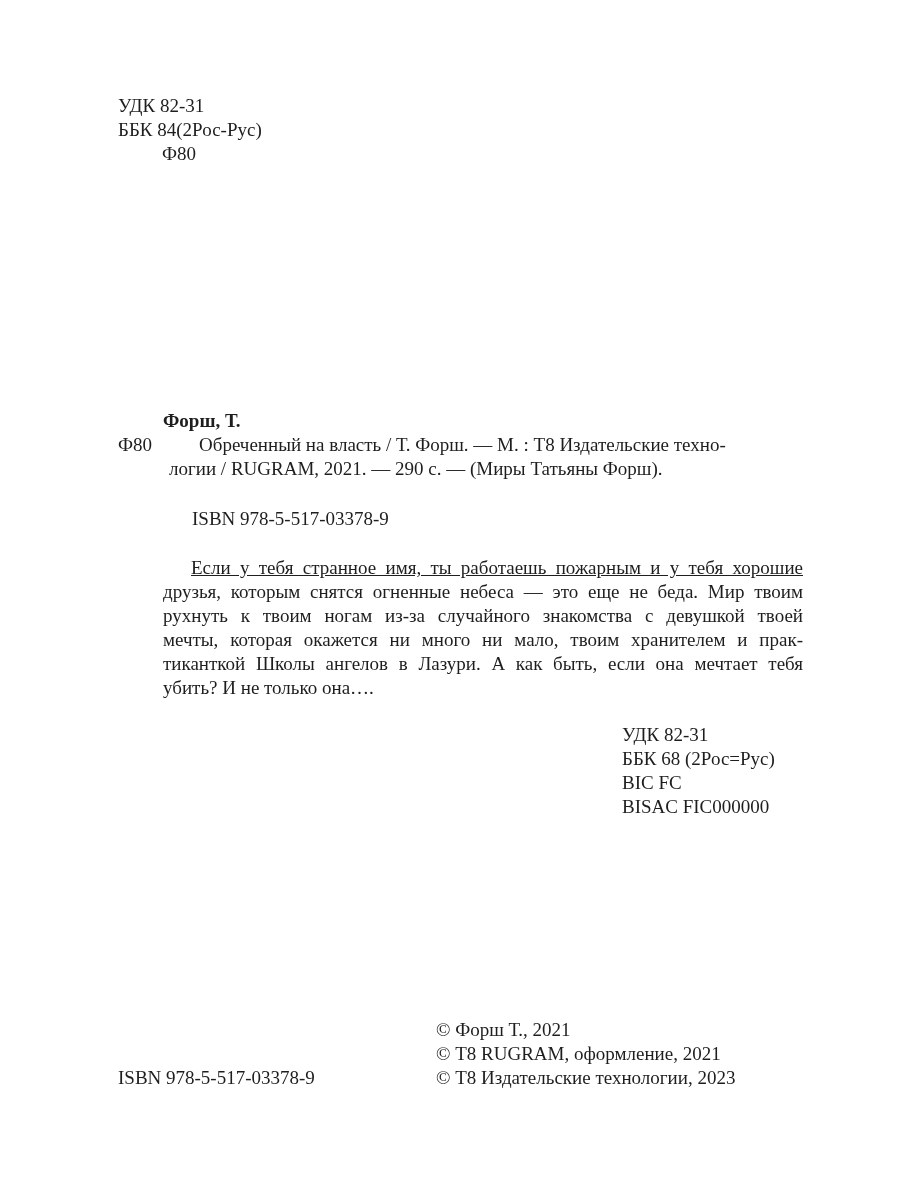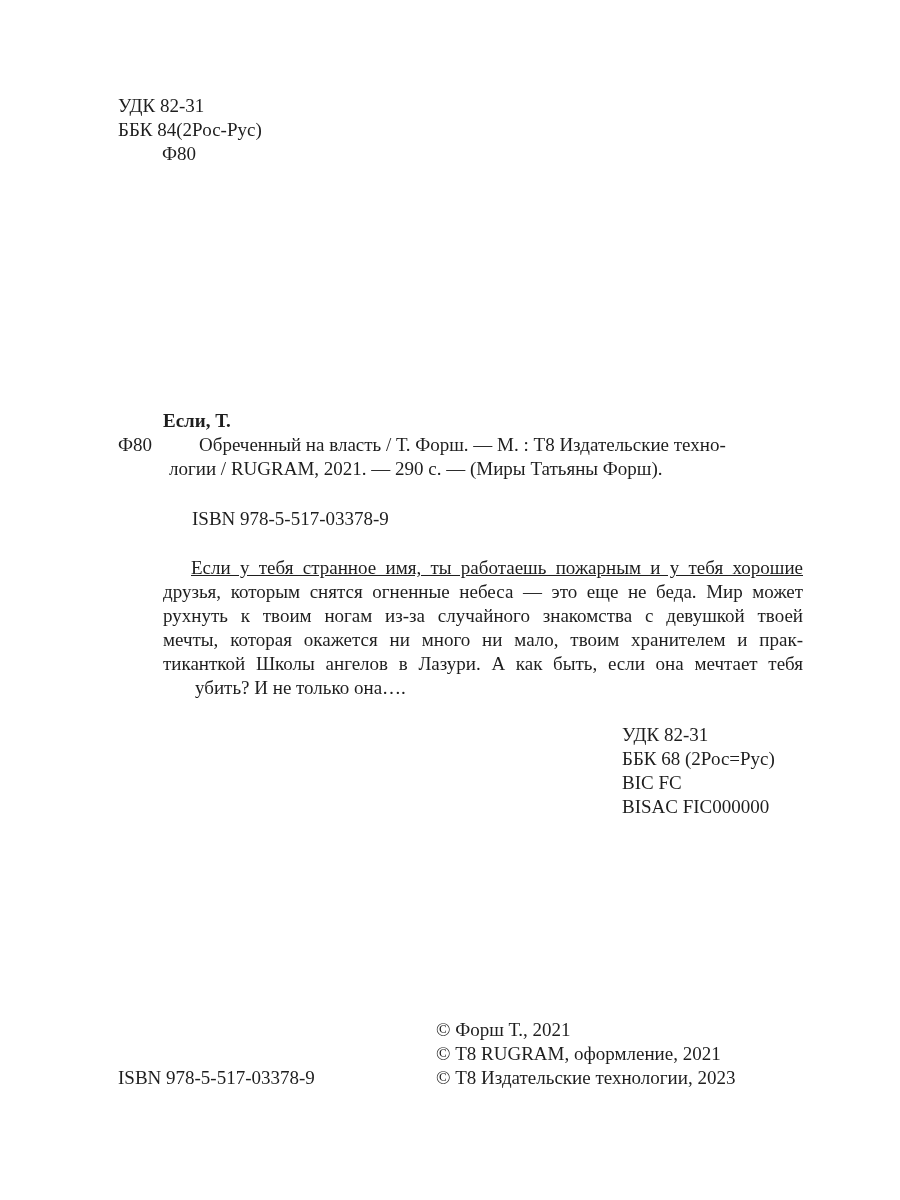--- a/index.html
+++ b/index.html
@@ -16,49 +16,49 @@
 
     .author { left: 163px; top: 409px; font-weight: bold; }
     .cutter-left { left: 118px; top: 433px; }
     .biblio { left: 169px; top: 433px; width: 640px; }
     .biblio .l1 { text-indent: 30px; }
     .isbn-mid { left: 192px; top: 507px; }
 
     .annotation { left: 163px; top: 556px; width: 640px; }
     .annotation div { height: 24px; text-align: justify; text-align-last: justify; }
     .annotation .first { text-indent: 28px; text-decoration: underline; }
-    .annotation .last { text-align-last: left; margin-left: 32px; }
+    .annotation .last { text-align-last: left; }
 
     .class-right { left: 622px; top: 723px; }
     .class-right div { height: 24px; }
 
     .copyrights { left: 436px; top: 1018px; }
     .copyrights div { height: 24px; }
     .isbn-bottom { left: 118px; top: 1066px; }
   </style>
 </head>
 <body>
 
 <div class="abs udk-top">
   <div>УДК 82-31</div>
   <div>ББК 84(2Рос-Рус)</div>
   <div class="indent">Ф80</div>
 </div>
 
-<div class="abs author">Если, Т.</div>
+<div class="abs author">Форш, Т.</div>
 <div class="abs cutter-left">Ф80</div>
 <div class="abs biblio">
   <div class="l1">Обреченный на власть / Т. Форш. — М. : Т8 Издательские техно-</div>
   <div>логии / RUGRAM, 2021. — 290 с. — (Миры Татьяны Форш).</div>
 </div>
 <div class="abs isbn-mid">ISBN 978-5-517-03378-9</div>
 
 <div class="abs annotation">
   <div class="first">Если у тебя странное имя, ты работаешь пожарным и у тебя хорошие</div>
-  <div>друзья, которым снятся огненные небеса — это еще не беда. Мир может</div>
+  <div>друзья, которым снятся огненные небеса — это еще не беда. Мир твоим</div>
   <div>рухнуть к твоим ногам из-за случайного знакомства с девушкой твоей</div>
   <div>мечты, которая окажется ни много ни мало, твоим хранителем и прак-</div>
   <div>тиканткой Школы ангелов в Лазури. А как быть, если она мечтает тебя</div>
   <div class="last">убить? И не только она….</div>
 </div>
 
 <div class="abs class-right">
   <div>УДК 82-31</div>
   <div>ББК 68 (2Рос=Рус)</div>
   <div>BIC FC</div>

